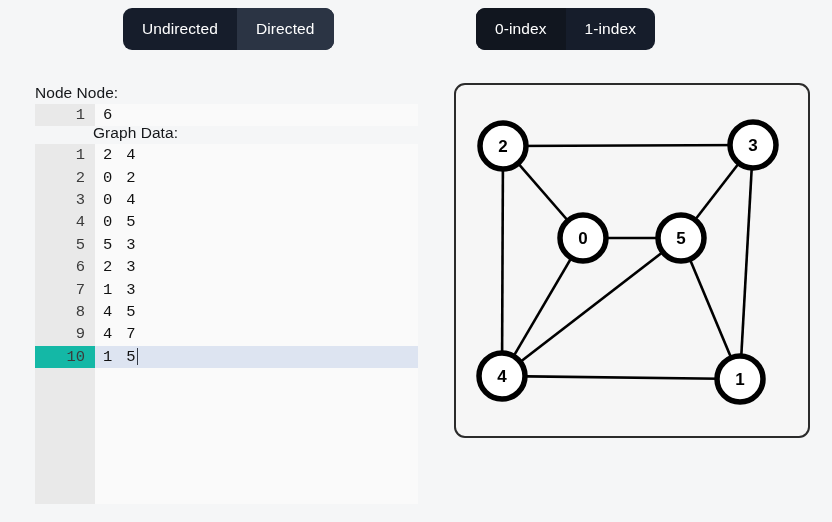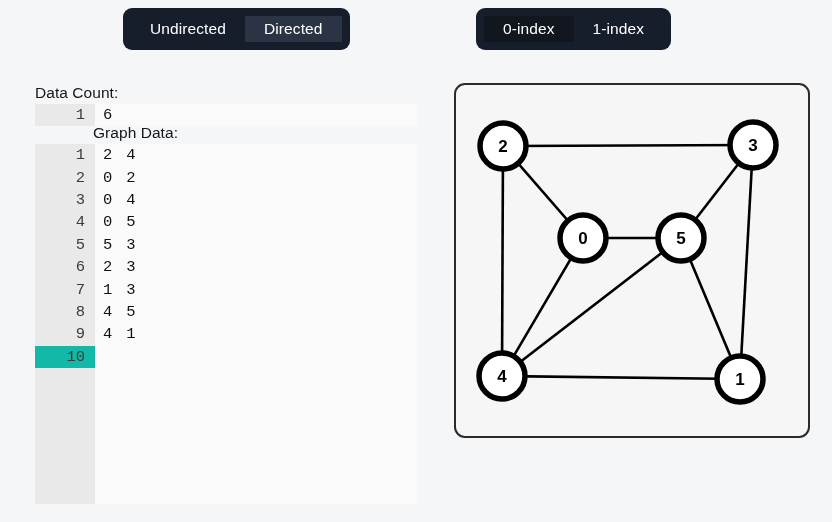--- a/index.html
+++ b/index.html
@@ -17,21 +17,21 @@
   }
 
   
   .seg-group {
     position: absolute;
     display: flex;
     background: #161d2b;
     border-radius: 9px;
     height: 42px;
     align-items: stretch;
-    padding: 8px;
+    padding: 0;
     box-sizing: border-box;
     overflow: hidden;
   }
   #mode-toggle { left: 123px; top: 8px; }
   #label-toggle { left: 476px; top: 8px; }
 
   .seg-btn {
     display: flex;
     align-items: center;
     justify-content: center;
@@ -172,21 +172,21 @@
 <div class="seg-group" id="mode-toggle">
   <button class="seg-btn">Undirected</button>
   <button class="seg-btn active-light">Directed</button>
 </div>
 
 <div class="seg-group" id="label-toggle">
   <button class="seg-btn active-dark">0-index</button>
   <button class="seg-btn">1-index</button>
 </div>
 
-<div class="field-label" id="node-count-label">Data Count:</div>
+<div class="field-label" id="node-count-label">Node Node:</div>
 
 <div class="editor" id="node-count-editor">
   <div class="editor-body">
     <div class="ed-line">
       <div class="ed-gutter">1</div>
       <div class="ed-text-wrap">
         <span class="ed-text">6</span>
       </div>
     </div>
   </div>
@@ -249,26 +249,30 @@
     <div class="ed-line">
       <div class="ed-gutter">8</div>
       <div class="ed-text-wrap">
         <span class="ed-text">4 5</span>
       </div>
     </div>
 
     <div class="ed-line">
       <div class="ed-gutter">9</div>
       <div class="ed-text-wrap">
-        <span class="ed-text">4 1</span>
+        <span class="ed-text">4 7</span>
       </div>
     </div>
 
     <div class="ed-line active">
       <div class="ed-gutter">10</div>
+      <div class="ed-text-wrap">
+        <span class="ed-text">1 5</span>
+          <span class="caret"></span>
+      </div>
     </div>
 
     <div class="filler-row">
       <div class="gutter-filler"></div>
       <div class="filler-rest"></div>
     </div>
 
   </div>
 </div>
 

